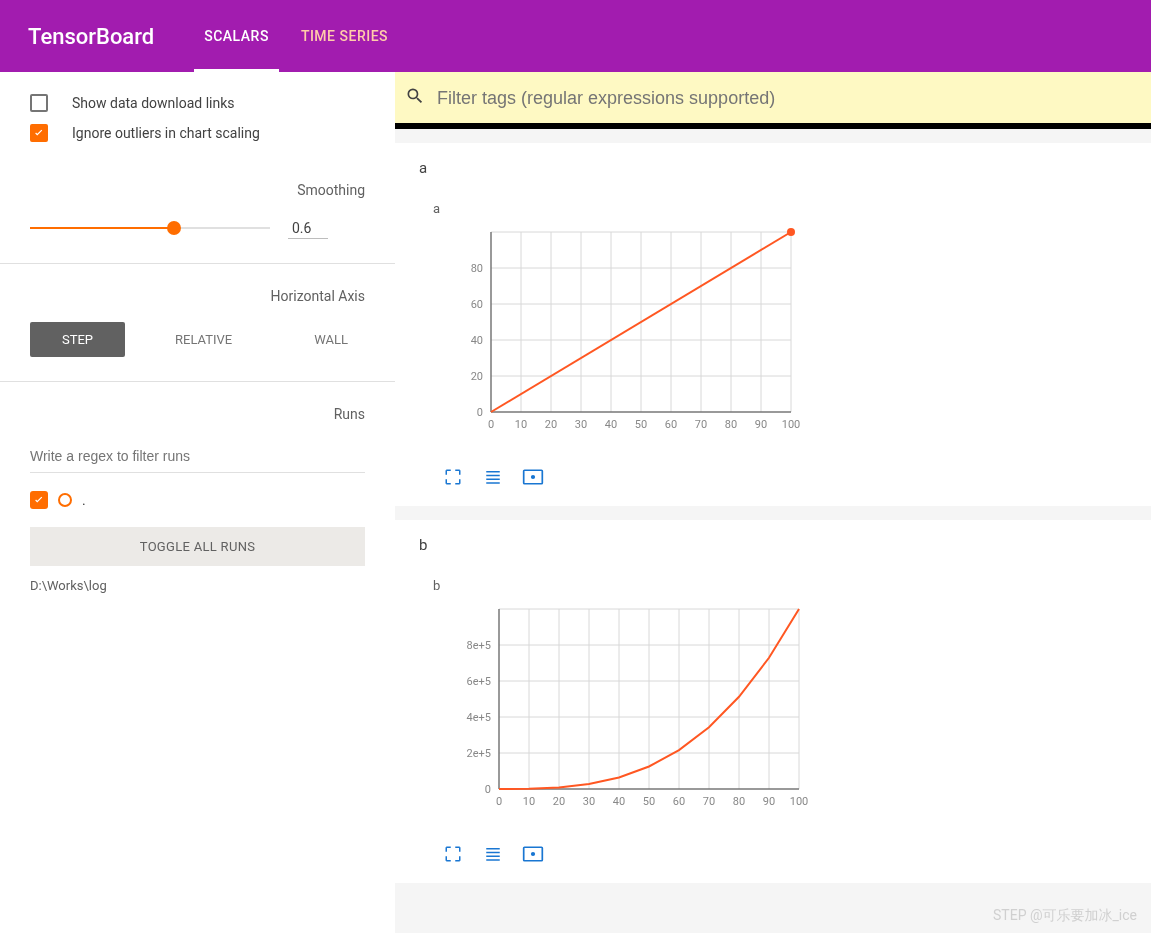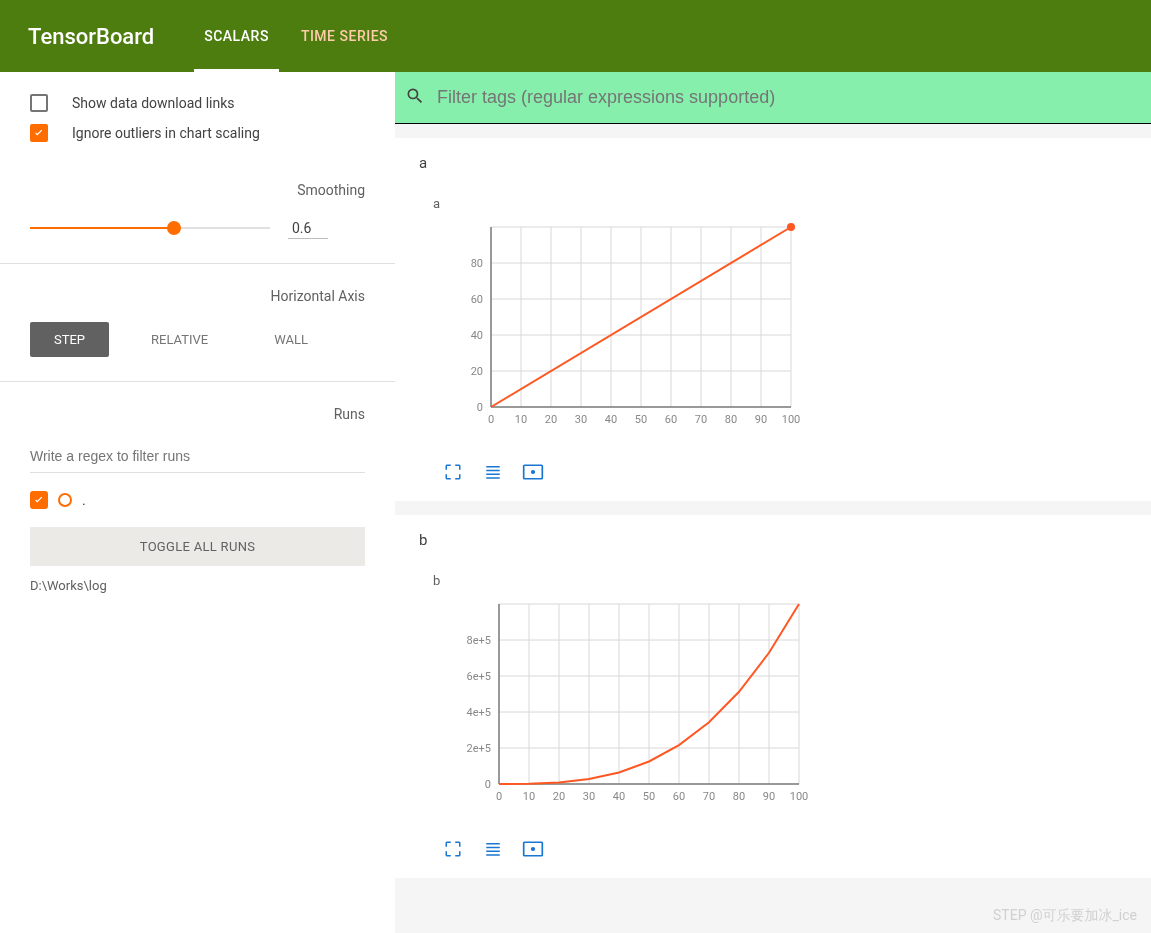--- a/index.html
+++ b/index.html
@@ -1,18 +1,18 @@
 <!DOCTYPE html>
 <html><head>
 <meta charset="utf-8">
 <style>
 * { box-sizing: border-box; margin: 0; padding: 0; }
 body { font-family: Roboto, "Helvetica Neue", Arial, sans-serif; font-size: 14px; color: #424242; background: #fff; width: 1151px; height: 933px; overflow: hidden; }
 
-.header { background: #4d7c0f; height: 72px; display: flex; align-items: center; padding: 0 28px; }
+.header { background: #a21caf; height: 72px; display: flex; align-items: center; padding: 0 28px; }
 .logo { color: #fff; font-size: 22px; font-weight: 500; margin-right: 50px; }
 .tabs { display: flex; align-items: center; gap: 32px; height: 100%; }
 .tab { color: #ffccaa; font-size: 14px; font-weight: 500; letter-spacing: 0.5px; height: 100%; display: flex; align-items: center; position: relative; cursor: pointer; }
 .tab.active { color: #fff; }
 .tab.active::after { content: ""; position: absolute; bottom: 0; left: -10px; right: -10px; height: 3px; background: #fff; }
 
 .layout { display: flex; height: calc(933px - 72px); }
 .sidebar { width: 395px; padding: 22px 30px; }
 .main { flex: 1; background: #f5f5f5; overflow-y: auto; }
 
@@ -29,34 +29,34 @@
 .section-label { margin-top: 40px; margin-bottom: 18px; color: #616161; text-align: right; }
 
 .slider-row { display: flex; align-items: center; gap: 18px; margin-top: 20px; }
 .slider { position: relative; width: 240px; height: 4px; }
 .slider-track { position: absolute; top: 0; left: 0; right: 0; height: 2px; background: #e0e0e0; }
 .slider-fill { position: absolute; top: 0; left: 0; height: 2px; background: #ff6d00; width: 60%; }
 .slider-thumb { position: absolute; top: -6px; left: 60%; width: 14px; height: 14px; background: #ff6d00; border-radius: 50%; margin-left: -7px; cursor: pointer; }
 .slider-value { border-bottom: 1px solid #bdbdbd; padding: 2px 4px; min-width: 40px; }
 
 .axis-btns { display: flex; gap: 18px; align-items: center; }
-.axis-btn { padding: 10px 24px; font-size: 13px; color: #757575; cursor: pointer; border-radius: 2px; }
+.axis-btn { padding: 10px 32px; font-size: 13px; color: #757575; cursor: pointer; border-radius: 2px; }
 .axis-btn.active { background: #616161; color: #fff; }
 
 .divider { height: 1px; background: #e0e0e0; margin: 24px -30px; }
 
 .runs-filter { border: none; border-bottom: 1px solid #e0e0e0; padding: 8px 0; width: 100%; font-size: 14px; outline: none; color: #9e9e9e; }
 .run-row { display: flex; align-items: center; gap: 10px; margin-top: 18px; }
 .cb-small { width: 18px; height: 18px; border-radius: 3px; background: #ff6d00; display: flex; align-items: center; justify-content: center; }
 .cb-small svg { width: 14px; height: 14px; fill: #fff; }
 .circle { width: 14px; height: 14px; border: 2px solid #ff6d00; border-radius: 50%; }
 .toggle-btn { width: 100%; background: #eceae7; padding: 12px; text-align: center; font-size: 13px; color: #616161; margin-top: 18px; cursor: pointer; letter-spacing: 0.3px; }
 .path { margin-top: 12px; font-size: 13px; color: #616161; }
 
-.search-bar { display: flex; align-items: center; gap: 12px; padding: 14px 10px; border-bottom: 1px solid #000000; background: #86efac; }
+.search-bar { display: flex; align-items: flex-end; gap: 12px; padding: 14px 10px; border-bottom: 6px solid #000000; background: #fef9c3; }
 .search-icon svg { width: 20px; height: 20px; fill: #424242; }
 .search-input { border: none; background: transparent; font-size: 18px; color: #757575; outline: none; flex: 1; }
 
 .card { background: #fff; margin: 14px 0 0 0; padding: 16px 24px 18px 24px; }
 .card-title { font-size: 15px; color: #424242; margin-bottom: 24px; }
 .chart-label { font-size: 13px; color: #616161; margin-left: 14px; margin-bottom: 6px; }
 
 .chart-wrap { margin-left: 22px; }
 .chart-svg { display: block; }
 .chart-toolbar { display: flex; gap: 16px; margin-top: 14px; margin-left: 22px; }

